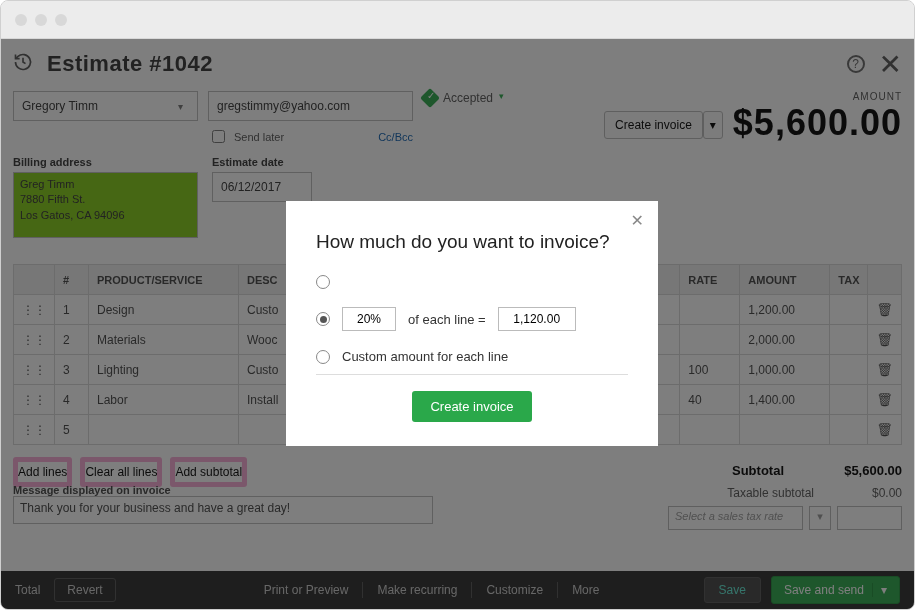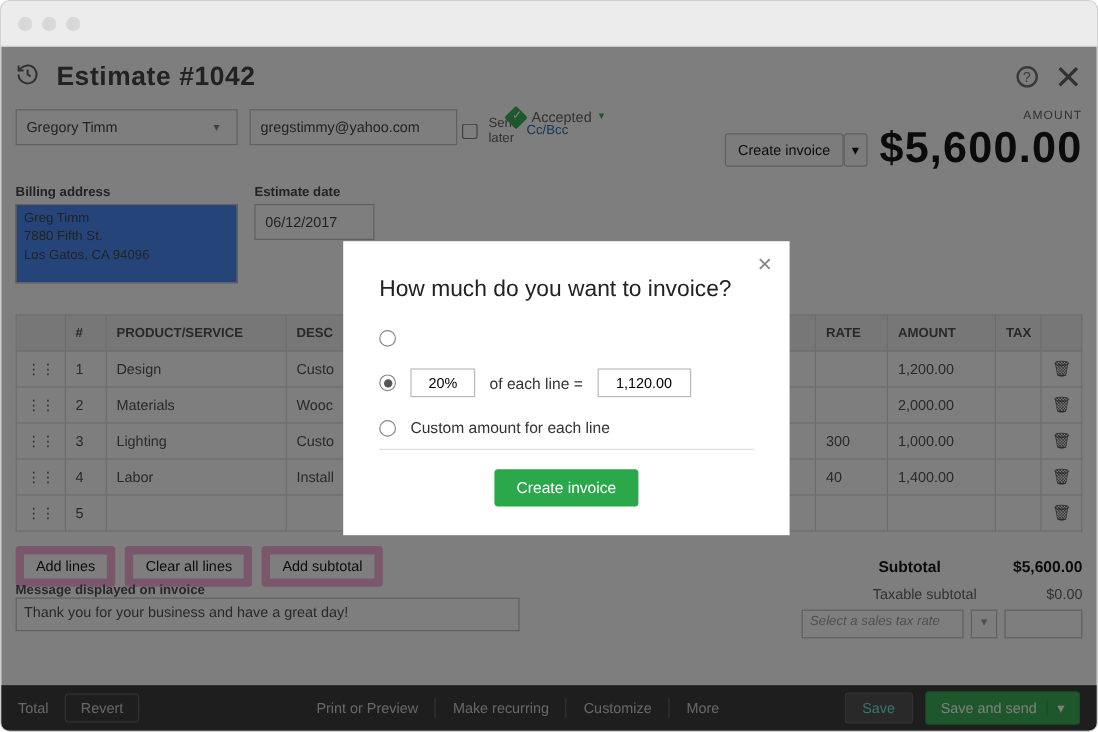--- a/index.html
+++ b/index.html
@@ -35,35 +35,35 @@
      border-radius:2px; position:relative; }
   .badge-green::after { content:"✓"; position:absolute; transform:rotate(-45deg);
      left:2px; top:-1px; font-size:10px; color:#fff; }
   .amount-block { margin-left:auto; text-align:right; }
   .amount-lbl { font-size:10px; letter-spacing:1px; color:#555; }
   .amount-val { font-family: Arial, sans-serif; font-size:36px; font-weight:700; letter-spacing:1px; }
   .create-inv-btn { border:1px solid #bbb; padding:4px 10px; font-size:12px; border-radius:3px;
     display:flex; align-items:center; gap:6px; height:28px; background:#fafafa; margin-top:4px; }
   .label-sm { font-size:11px; color:#333; font-weight:600; margin-bottom:4px; }
   .row2 { display:flex; gap:14px; margin-top:10px; }
-  .addr-box { border:1px solid #bdbdbd; background:#3b82f6; width:185px; height:66px;
+  .addr-box { border:1px solid #bdbdbd; background:#84cc16; width:185px; height:66px;
     font-size:11px; color:#333; padding:4px 6px; line-height:1.4; }
   .date-box { width:100px; }
 
   .tbl { width:100%; border-collapse:collapse; margin-top:26px; font-size:12px; }
   .tbl th, .tbl td { border:1px solid #d8d8d8; padding:4px 8px; height:30px; text-align:left;
      color:#444; white-space:nowrap; }
   .tbl th { background:#f0f0f0; font-weight:600; font-size:11px; }
   .num-col { width:34px; text-align:center; }
   .right { text-align:right; }
   .grip { color:#bbb; }
   .trash { color:#666; text-align:center; font-size:13px; }
 
   .btn-row { display:flex; gap:8px; margin-top:12px; }
-  .btn-line { border:7px solid #f9a8d4; background:#fff; font-size:12px; padding:3px 10px;
+  .btn-line { border:5px solid #f9a8d4; background:#fff; font-size:12px; padding:3px 0;
     border-radius:3px; }
   .subtotal-row { display:flex; justify-content:flex-end; gap:34px; font-size:13px;
      font-weight:600; margin-top:-24px; }
   .txable { display:flex; justify-content:flex-end; gap:28px; font-size:12px; margin-top:8px; color:#555; }
   .msg-label { font-size:11px; font-weight:600; color:#444; margin-top:6px; }
   .msg-box { border:1px solid #bdbdbd; width:420px; height:28px; font-size:12px;
      padding:4px 6px; color:#444; }
   .taxsel { border:1px solid #bbb; width:135px; height:24px; font-size:11px; color:#999;
     padding:3px 6px; font-style:italic; }
   .taxin { border:1px solid #bbb; width:65px; height:24px; }
@@ -124,21 +124,21 @@
           <span class="ques">?</span>
           <span class="x-big">✕</span>
         </div>
       </div>
 
       <div class="row1">
         <div class="select cust-sel">
           <span>Gregory Timm</span>
           <span class="caret">▾</span>
         </div>
-        <div style="display:flex;flex-direction:row;width:205px;">
+        <div style="display:flex;flex-direction:column;width:205px;">
           <input class="text-input email-input" value="gregstimmy@yahoo.com" style="">
           <div class="send-later-row">
             <input type="checkbox" style="">
             <span>Send later</span>
             <span class="cc-link">Cc/Bcc</span>
           </div>
         </div>
         <div class="accepted">
           <span class="badge-green"></span>
           <span>Accepted</span>
@@ -212,21 +212,21 @@
               <td class="right">2,000.00</td>
               <td></td>
               <td class="trash">🗑</td>
             </tr>
             <tr>
               <td class="grip">⋮⋮</td>
               <td class="num-col">3</td>
               <td>Lighting</td>
               <td>Custo</td>
               <td class="right">4</td>
-              <td class="right">300</td>
+              <td class="right">100</td>
               <td class="right">1,000.00</td>
               <td></td>
               <td class="trash">🗑</td>
             </tr>
             <tr>
               <td class="grip">⋮⋮</td>
               <td class="num-col">4</td>
               <td>Labor</td>
               <td>Install</td>
               <td class="right">95</td>

